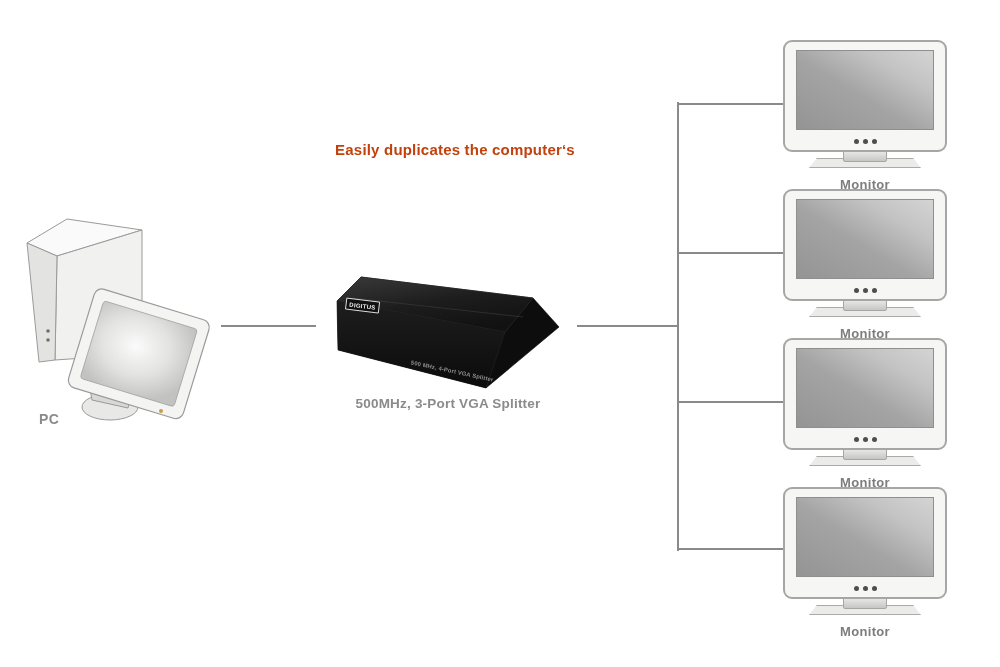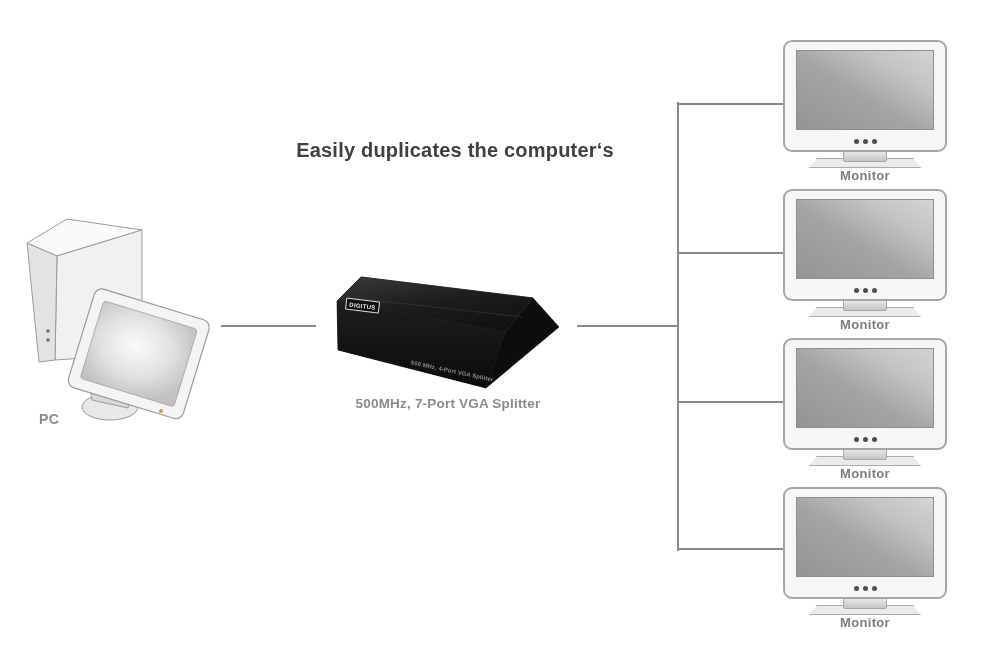--- a/index.html
+++ b/index.html
@@ -3,21 +3,21 @@
 <meta charset="utf-8">
 <style>
   html,body{margin:0;padding:0;background:#ffffff;}
   .stage{
     position:relative;width:1000px;height:667px;background:#ffffff;overflow:hidden;
     font-family:"Liberation Sans", sans-serif;
   }
   .stage svg{position:absolute;left:0;top:0;}
   .headline{
     position:absolute;left:250px;top:139px;width:410px;text-align:center;
-    font-size:20px;line-height:22px;font-weight:bold;color:#404040;letter-spacing:.2px;
+    font-size:15px;line-height:22px;font-weight:bold;color:#c2410c;letter-spacing:.2px;
   }
   .pc-label{
     position:absolute;left:39px;top:411px;width:70px;text-align:left;
     font-size:14px;font-weight:bold;color:#8b8b8b;letter-spacing:.5px;
   }
   .splitter-caption{
     position:absolute;left:298px;top:396px;width:300px;text-align:center;
     font-size:13.5px;line-height:15px;font-weight:bold;color:#8b8b8b;letter-spacing:.2px;
   }
   .monitors-column{position:absolute;left:783px;top:0;width:164px;height:667px;}
@@ -37,21 +37,21 @@
     position:relative;z-index:1;width:44px;height:14px;margin:-4px auto 0;
     background:linear-gradient(180deg,#f1f1f0,#c6c6c4);
     border:1px solid #a6a6a4;border-radius:2px;box-sizing:border-box;
   }
   .m-base{
     position:relative;z-index:0;width:112px;height:10px;margin:-4px auto 0;
     background:#ebebe9;box-shadow:inset 0 0 0 1px #aaaaa8;
     clip-path:polygon(7% 0,93% 0,100% 100%,0 100%);
   }
   .m-label{
-    margin-top:0;text-align:center;font-size:13px;font-weight:bold;color:#7d7d7d;letter-spacing:.3px;
+    margin-top:9px;text-align:center;font-size:13px;font-weight:bold;color:#7d7d7d;letter-spacing:.3px;
   }
 </style>
 </head>
 <body>
 
 <div class="stage">
 
   <svg width="1000" height="667" viewBox="0 0 1000 667">
     <defs>
       <radialGradient id="crtScreen" cx="45%" cy="42%" r="65%">
@@ -107,21 +107,21 @@
     </g>
   </svg>
 
   <div class="headline">
     <div>Easily duplicates the computer‘s</div>
   </div>
 
   <div class="pc-label">PC</div>
 
   <div class="splitter-caption">
-    <div>500MHz, 7-Port VGA Splitter</div>
+    <div>500MHz, 3-Port VGA Splitter</div>
   </div>
 
   <div class="monitors-column">
       <div class="monitor-unit" style="top: 40px;">
       <div class="m-body">
         <div class="m-screen"></div>
         <div class="m-dots">
           <span></span>
           <span></span>
           <span></span>

